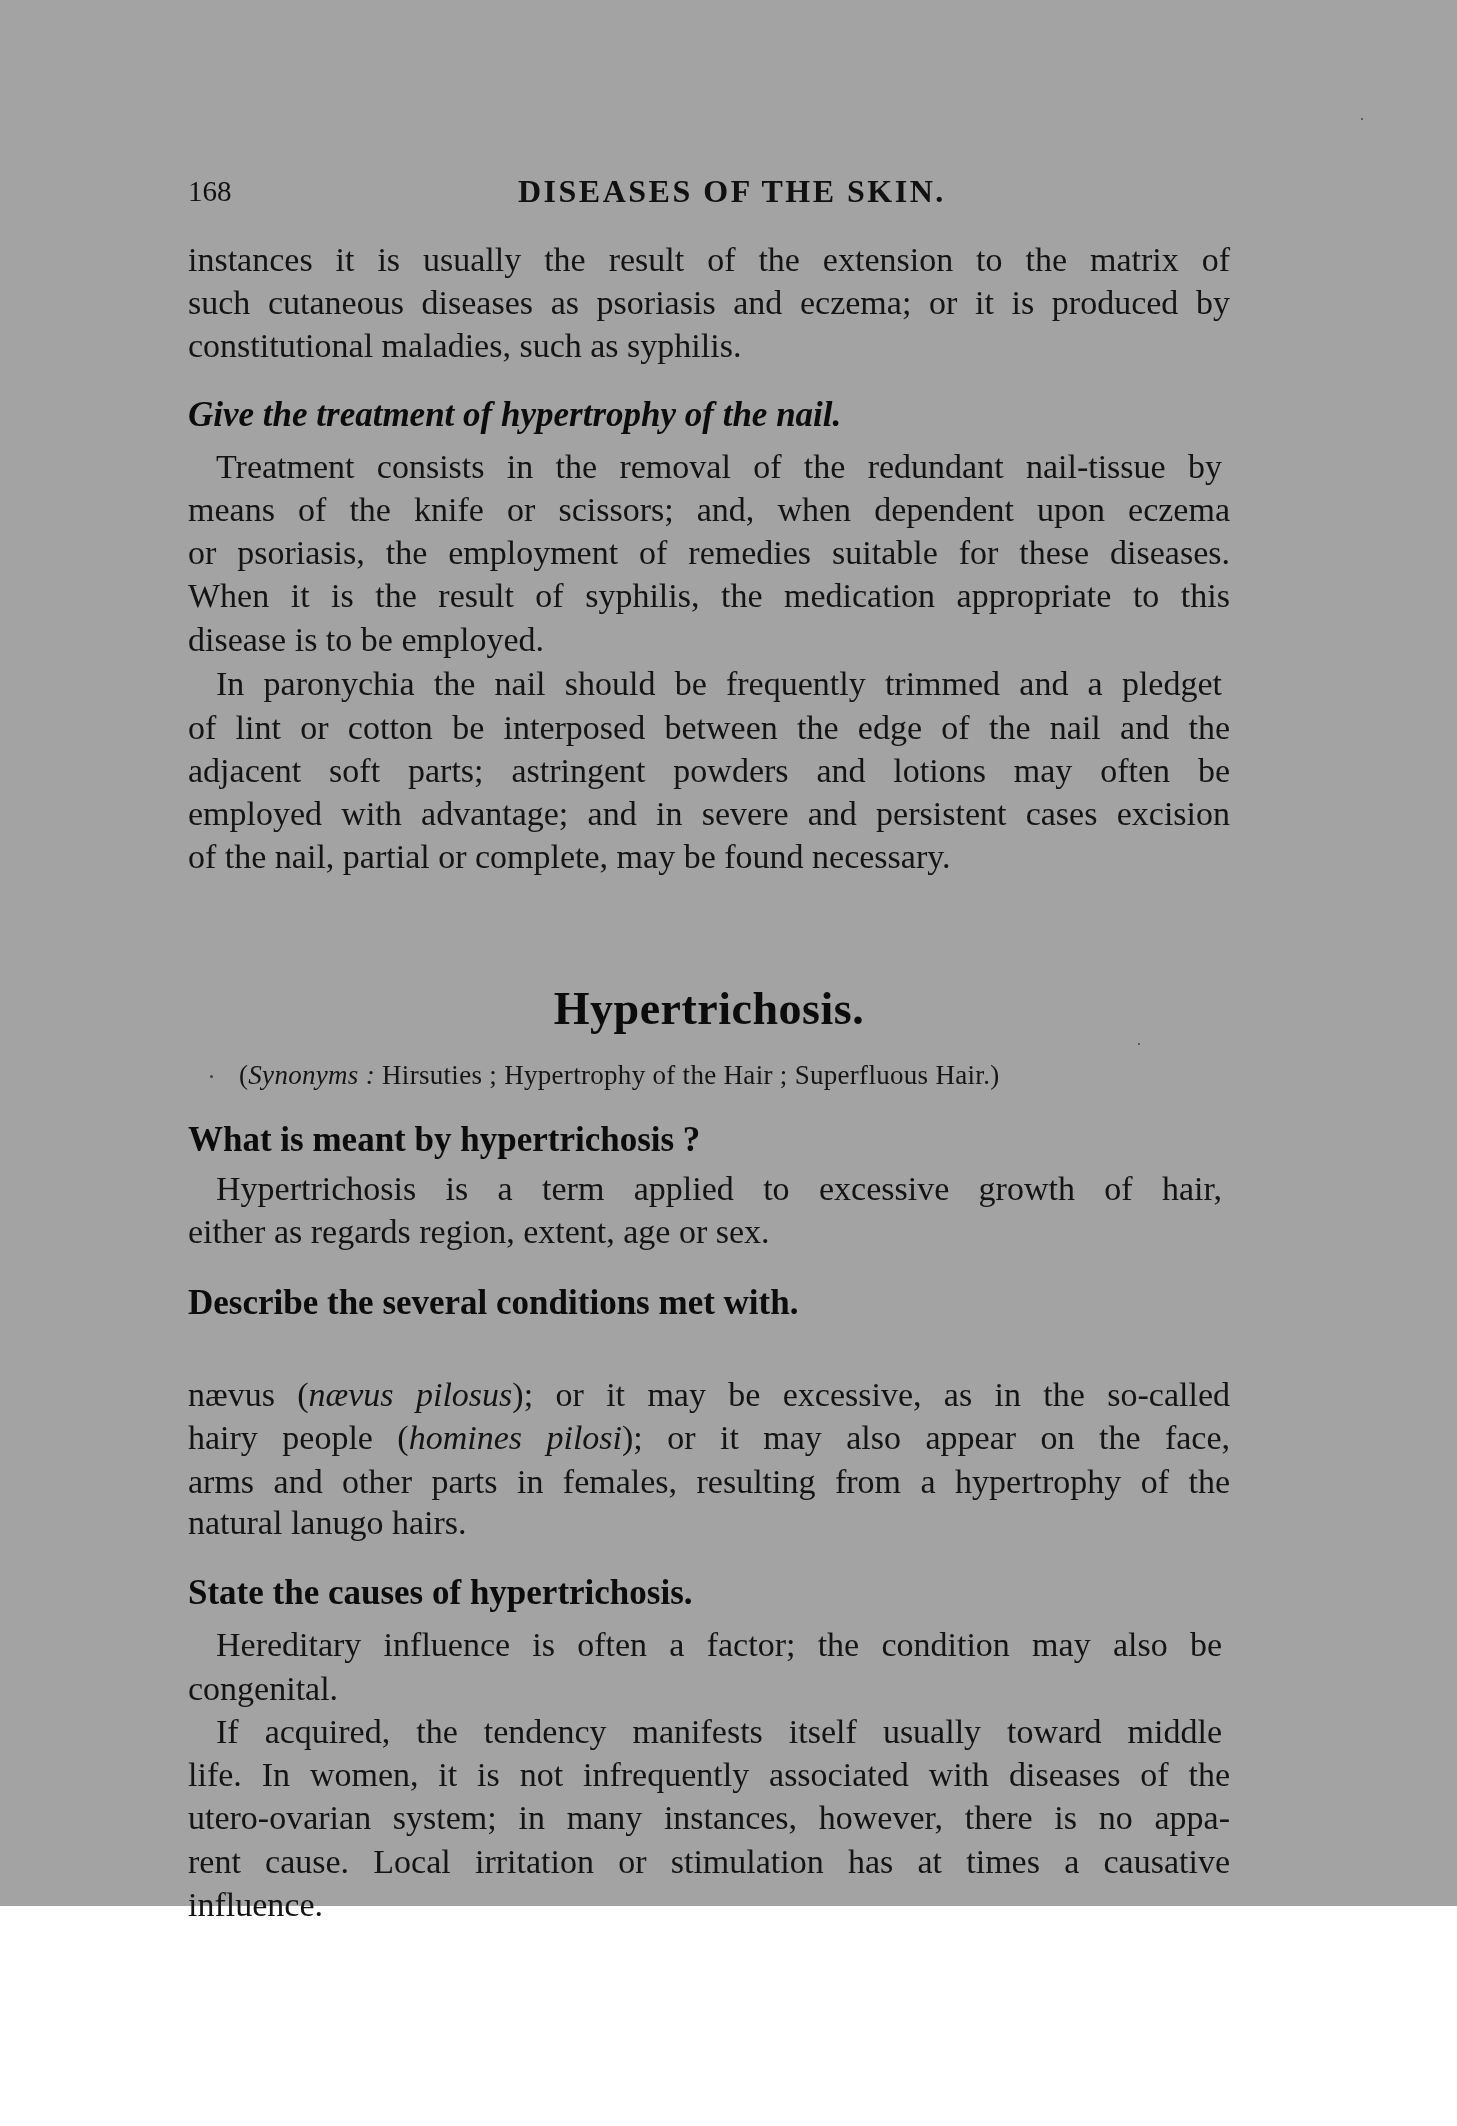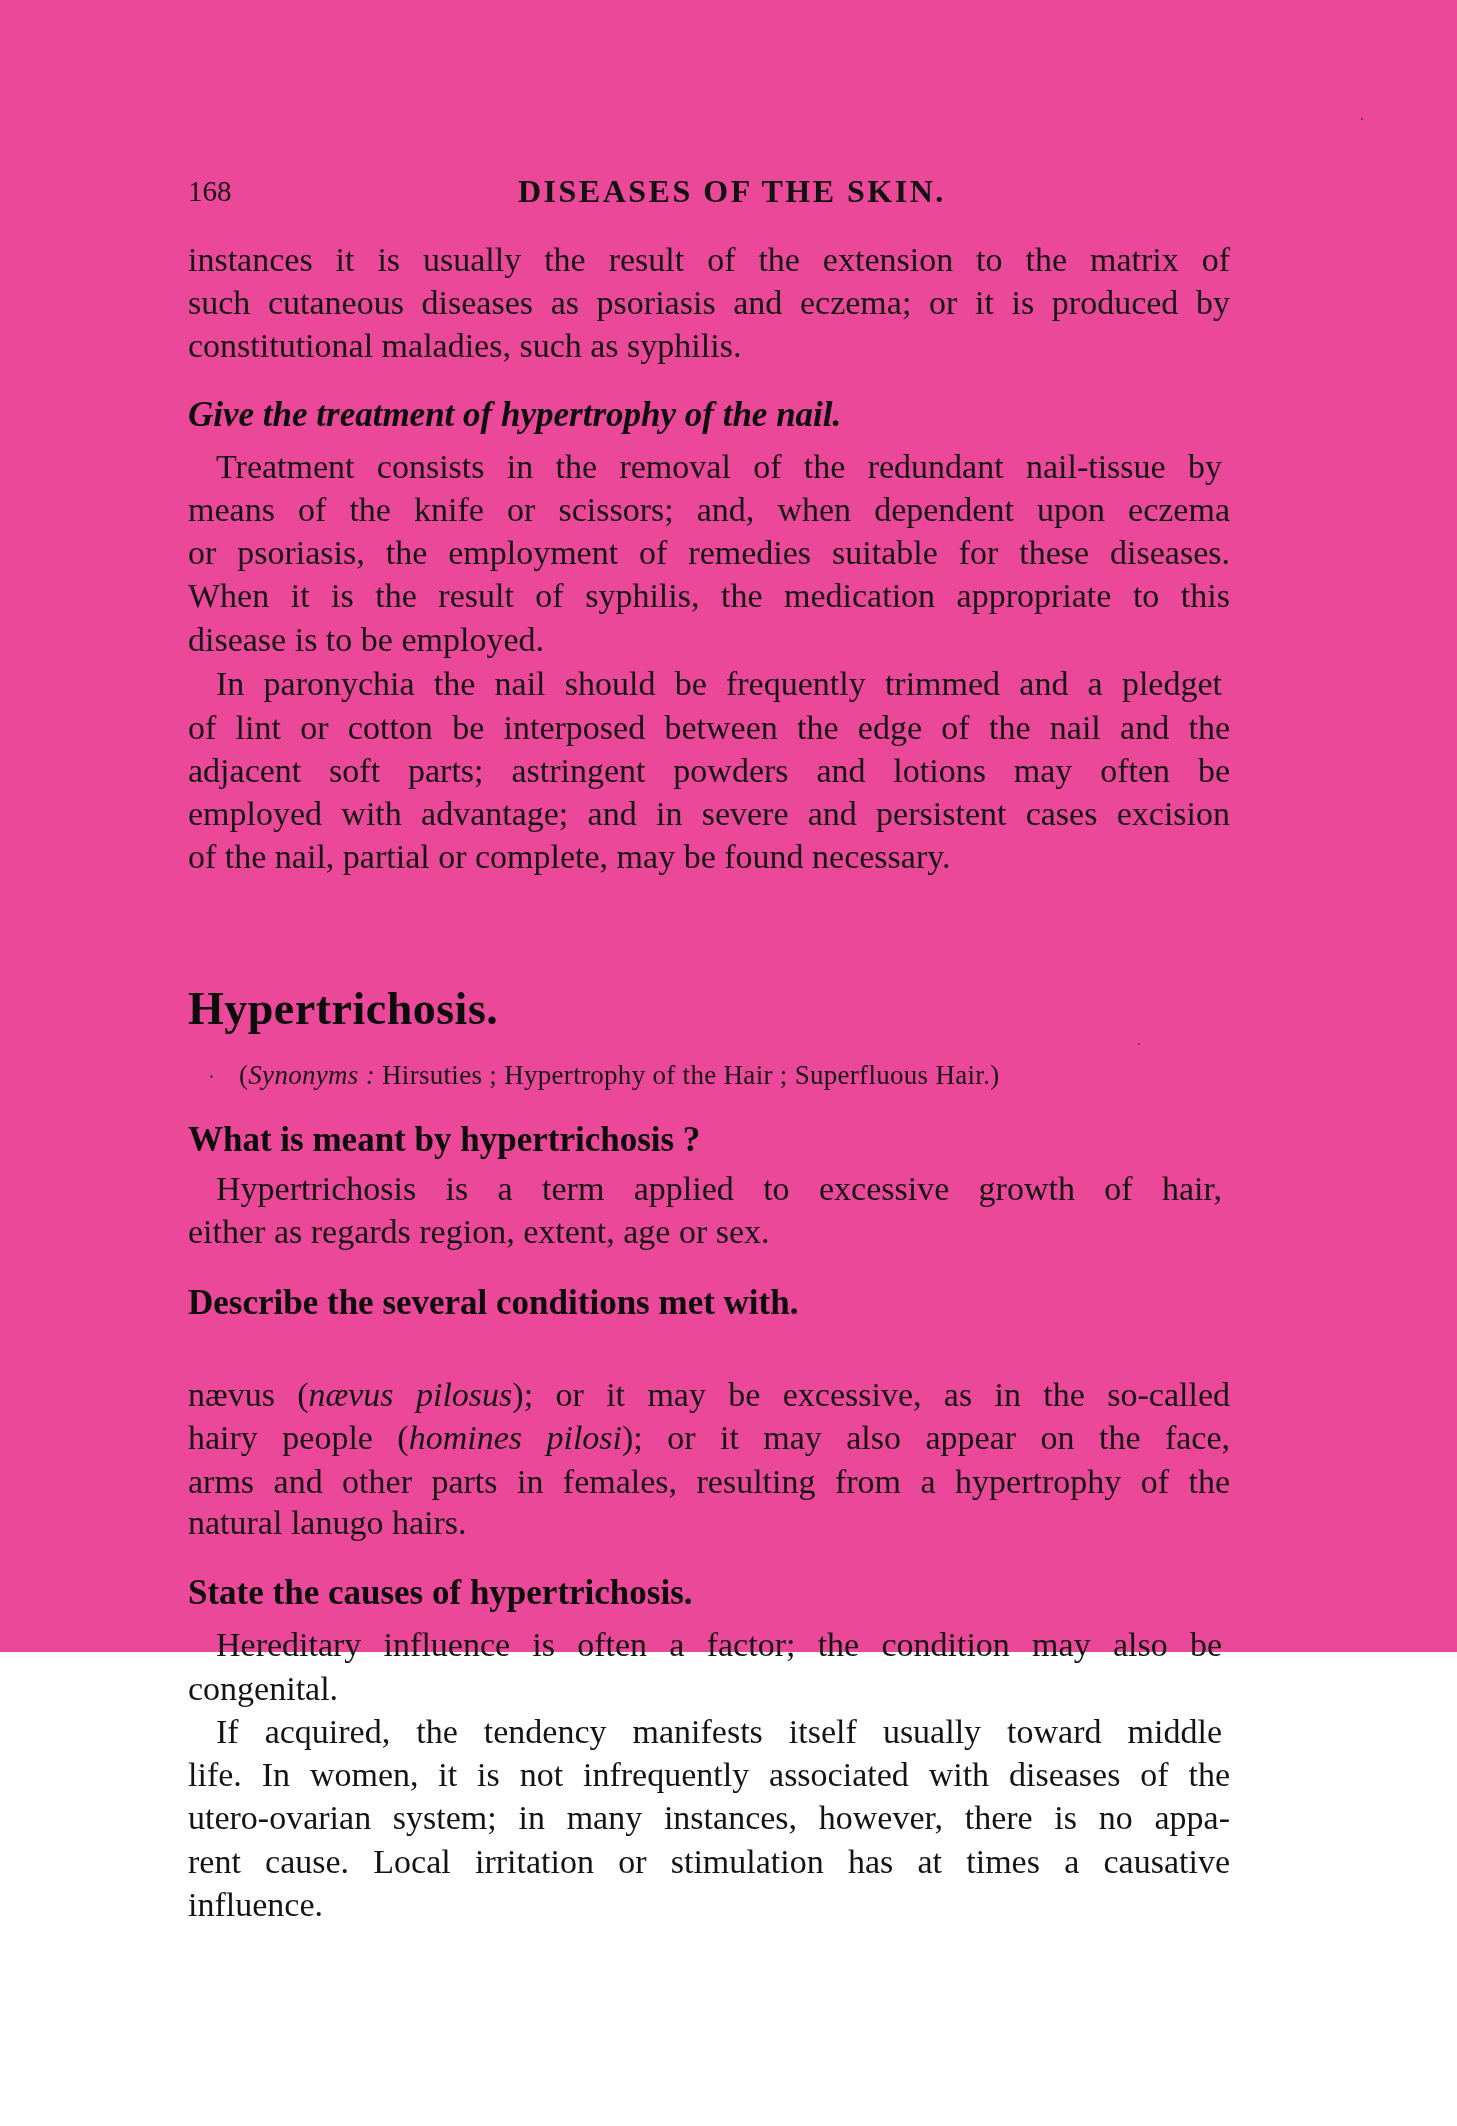--- a/index.html
+++ b/index.html
@@ -1,17 +1,17 @@
 <!DOCTYPE html>
 <html><head>
   <meta charset="utf-8">
   <style>
     html, body { margin: 0; padding: 0; background: #ffffff; }
     body { width: 1457px; height: 2126px; position: relative; overflow: hidden; }
-    .page { position: absolute; left: 0; top: 0; width: 1457px; height: 1652px; background: #ec4899; color: #111111; }
+    .page { position: absolute; left: 0; top: 0; width: 1457px; height: 1906px; background: #a3a3a3; color: #111111; }
     .line {
       position: absolute;
       left: 188px;
       width: 1042px;
       white-space: nowrap;
       font-family: "Liberation Serif", "DejaVu Serif", serif;
       font-size: 34px;
       line-height: 40px;
       height: 40px;
       text-align: justify;
@@ -41,21 +41,21 @@
       white-space: nowrap;
       color: #111111;
     }
     .page-number { left: 188px; font-size: 29px; }
     .running-title { left: 518px; font-size: 32px; font-weight: bold; letter-spacing: 2.5px; }
     .section-title {
       position: absolute;
       left: 188px;
       width: 1042px;
       top: 982px;
-      text-align: left;
+      text-align: center;
       font-family: "Liberation Serif", "DejaVu Serif", serif;
       font-weight: bold;
       font-size: 46px;
       line-height: 54px;
       color: #0c0c0c;
       letter-spacing: 0.5px;
     }
     .synonyms {
       position: absolute;
       left: 239px;

